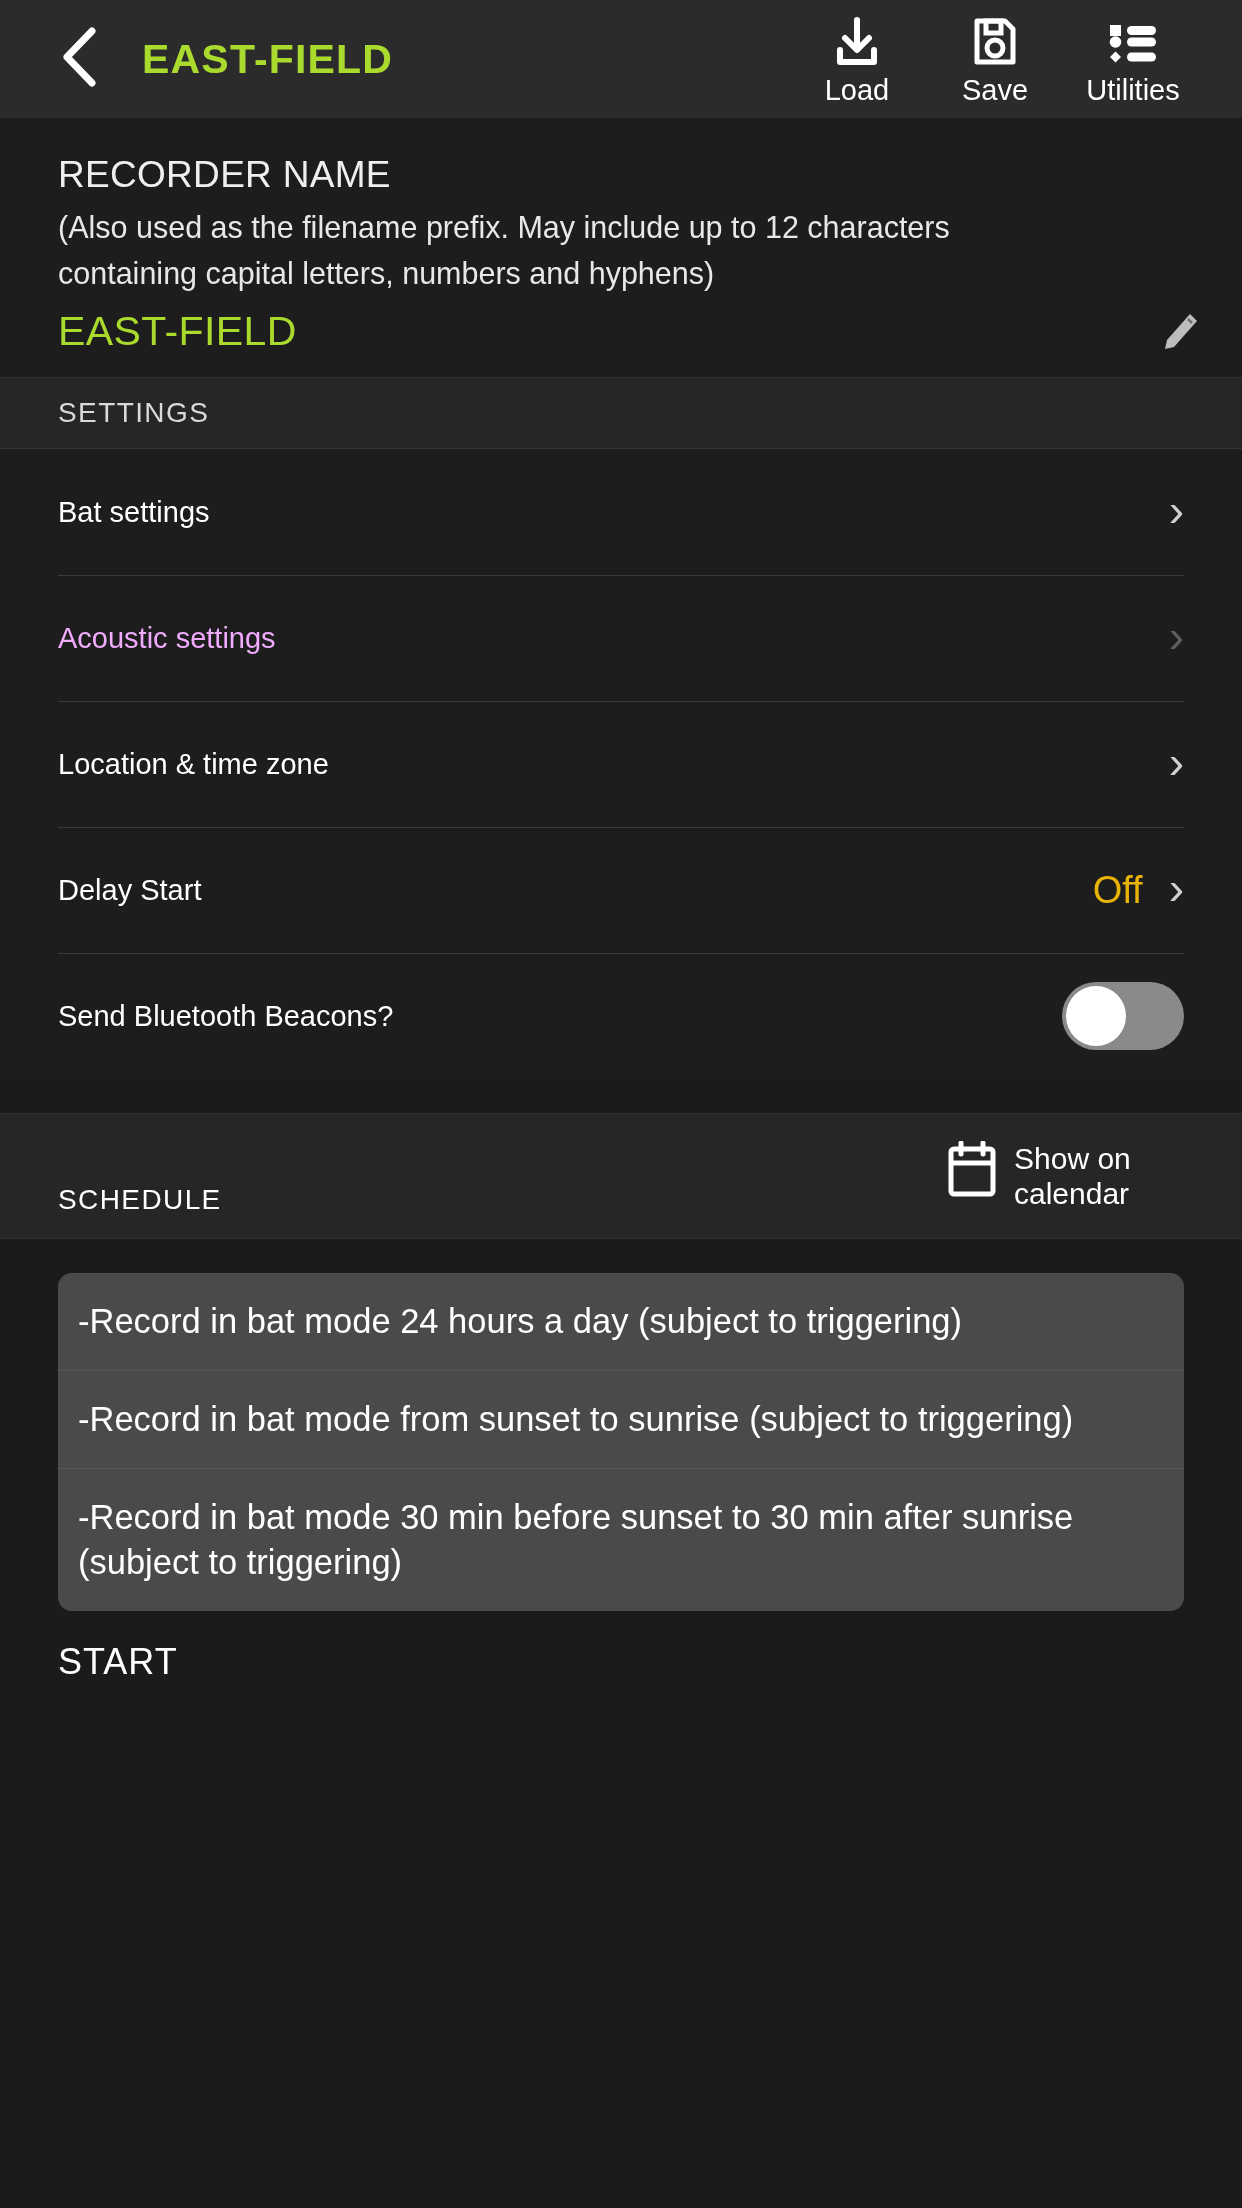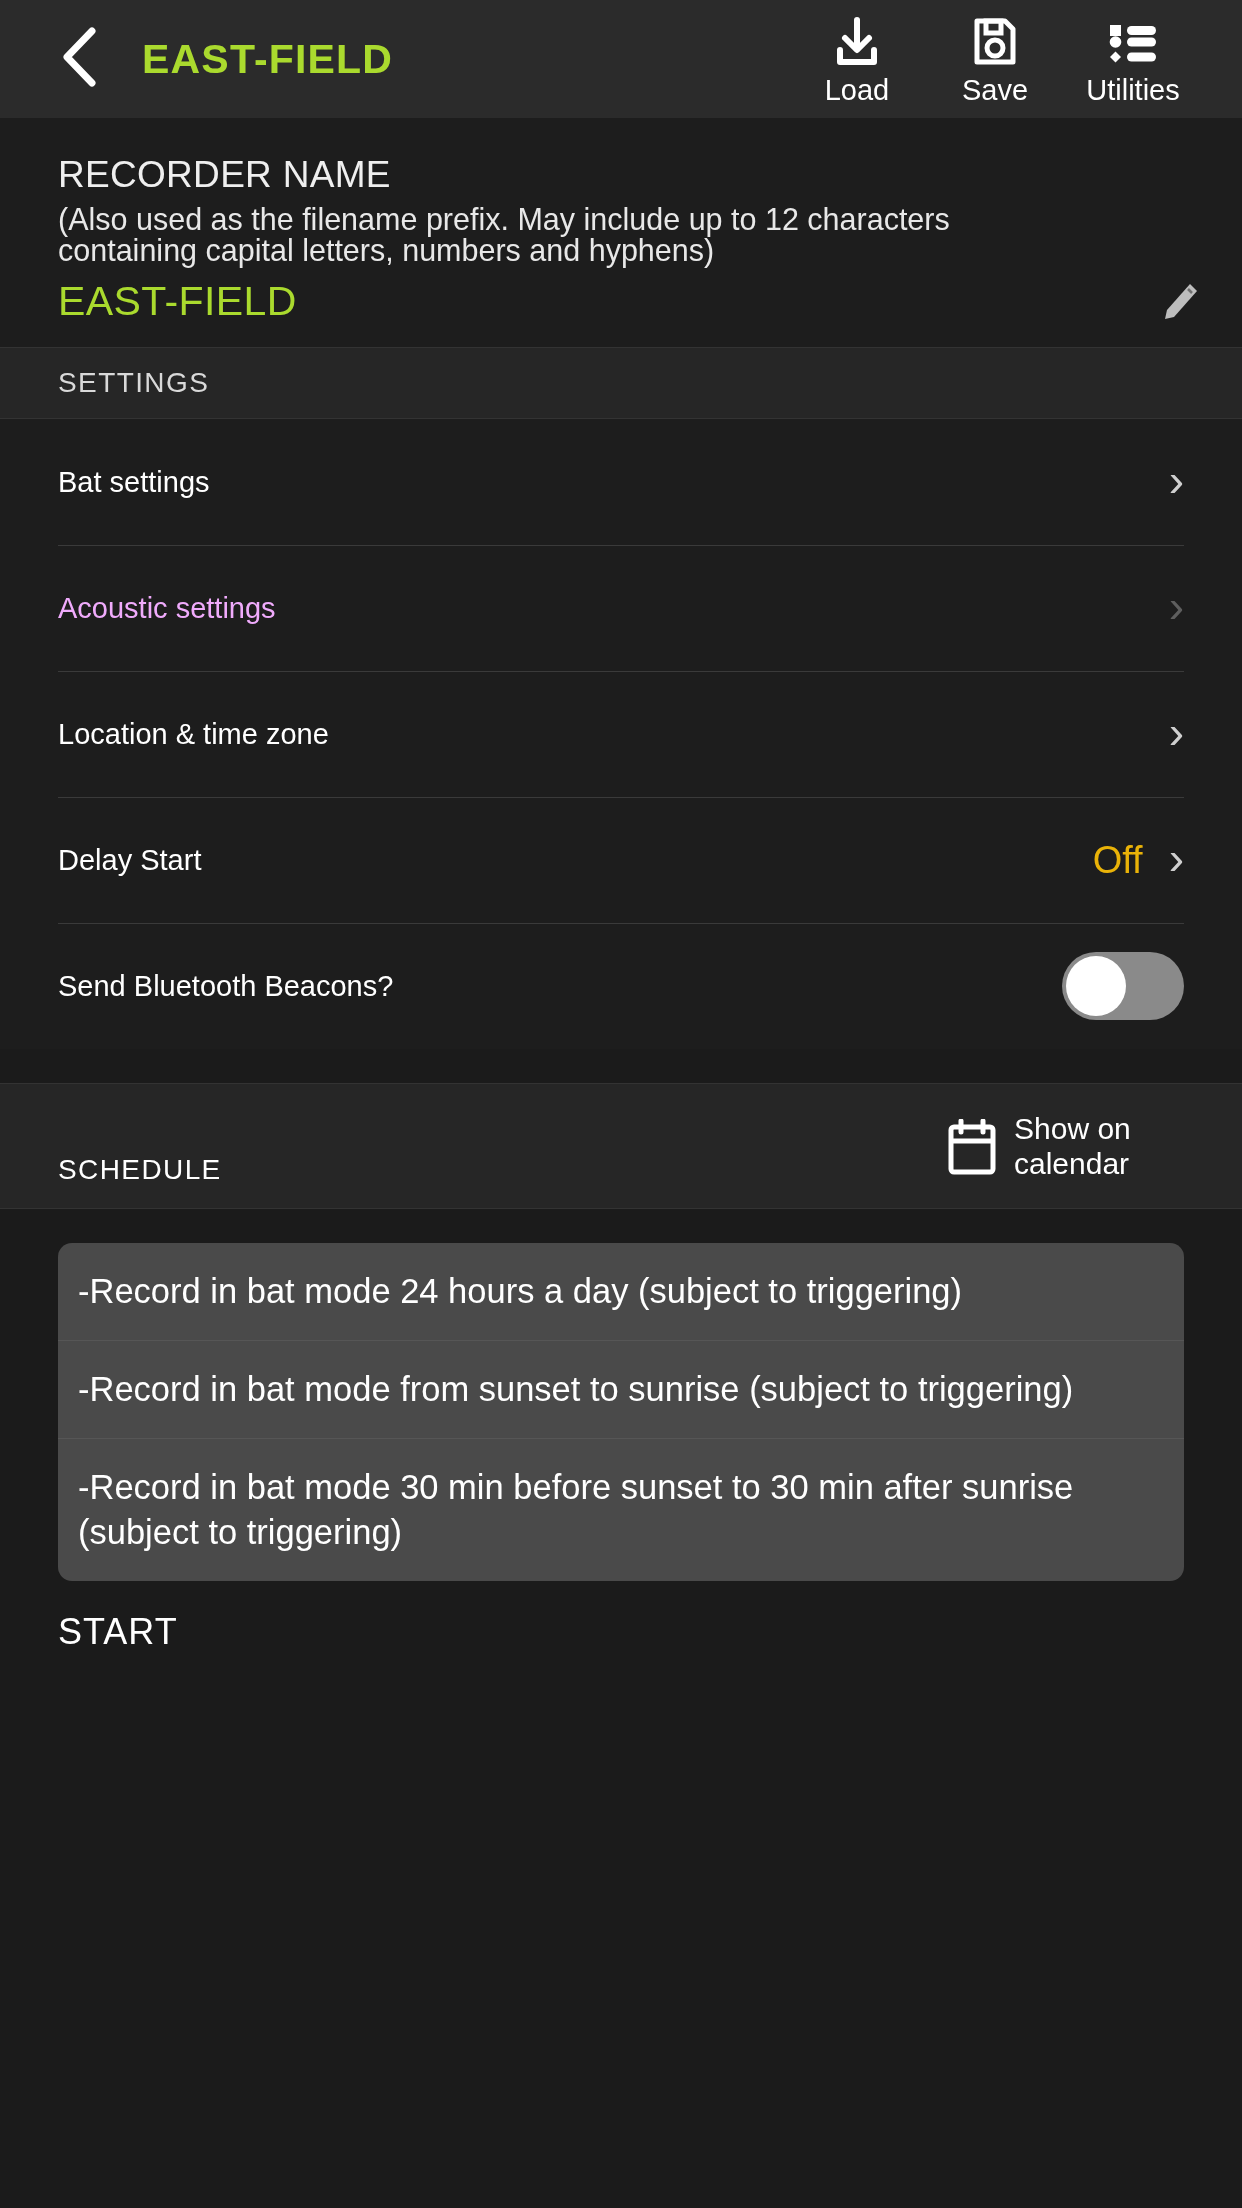--- a/index.html
+++ b/index.html
@@ -90,21 +90,21 @@
 
   .rec-title {
     color: #efefef;
     font-size: 37px;
     letter-spacing: 0.3px;
   }
 
   .rec-hint {
     color: #e8e8e8;
     font-size: 30.5px;
-    line-height: 31px;
+    line-height: 46px;
     margin-top: 8px;
     max-width: 960px;
   }
 
   .rec-value-row {
     display: flex;
     align-items: center;
     justify-content: space-between;
     margin-top: 12px;
     padding-bottom: 22px;
@@ -240,21 +240,21 @@
     color: #ffffff;
     font-size: 28px;
     font-weight: normal;
     letter-spacing: 1.4px;
     align-self: flex-end;
     padding-bottom: 22px;
   }
 
   .cal-link {
     display: flex;
-    align-items: flex-end;
+    align-items: flex-start;
     gap: 16px;
     cursor: pointer;
   }
 
   .cal-link .txt {
     color: #ffffff;
     font-size: 30px;
     line-height: 35px;
     max-width: 170px;
   }

